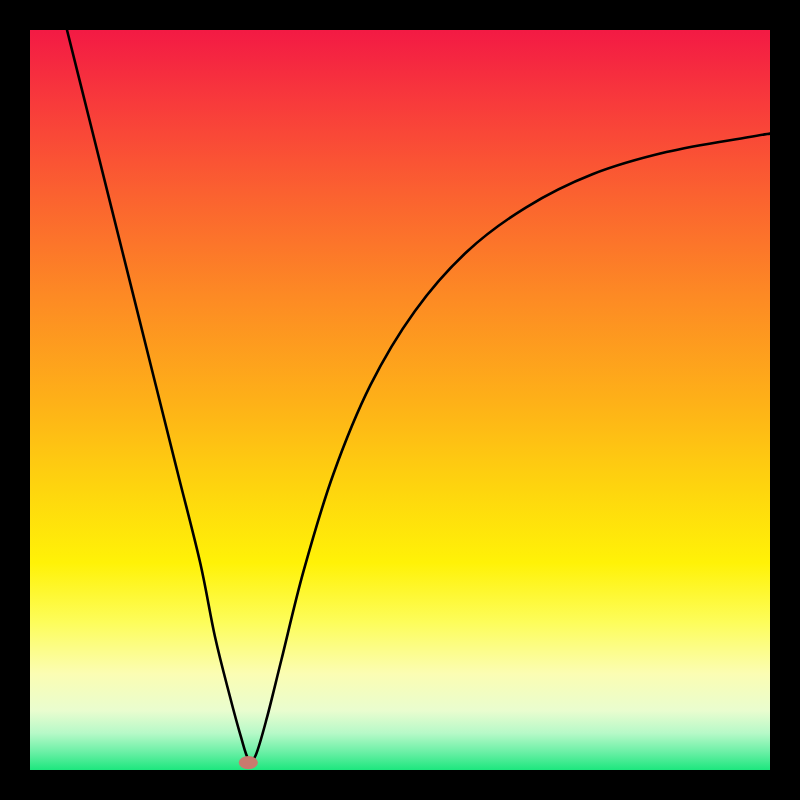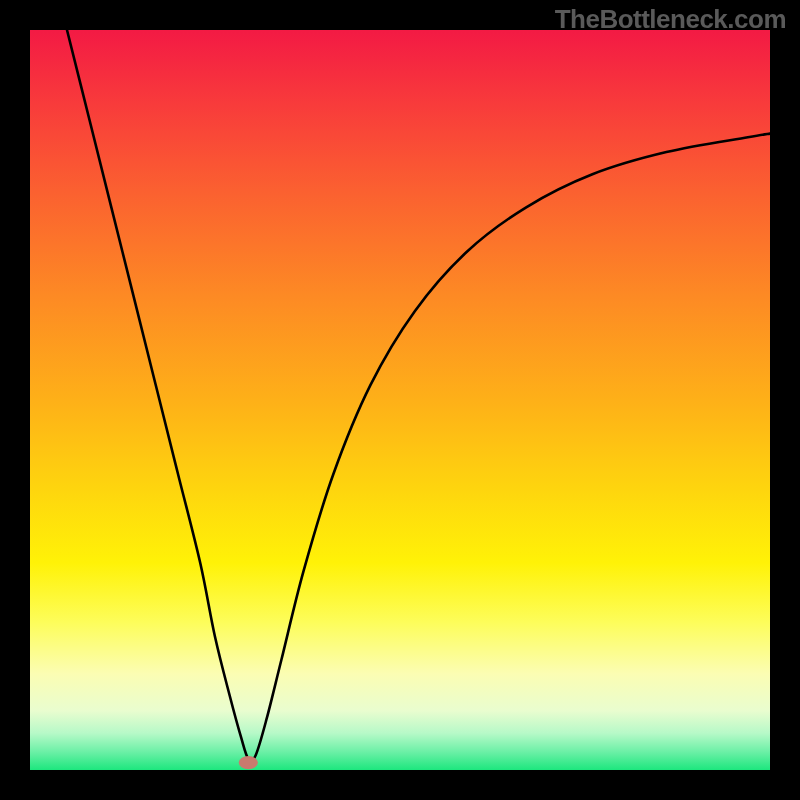--- a/index.html
+++ b/index.html
@@ -47,21 +47,20 @@
     position: absolute;
     left: 0; top: 0;
     width: 740px; height: 740px;
     overflow: visible;
   }
 </style>
 </head>
 <body>
 
 <div class="frame">
-  <div class="watermark">TheBottleneck.com</div>
 
   <div class="plot">
     <svg class="curve" viewBox="0 0 740 740" preserveAspectRatio="none">
       <path id="curve-path" fill="none" stroke="#000" stroke-width="2.6" stroke-linejoin="round" stroke-linecap="round" d="M 37 0 C 40.7 14.799999999999992, 51.800000000000004 59.199999999999946, 59.2 88.79999999999995 C 66.60000000000001 118.39999999999996, 74 148.00000000000003, 81.4 177.60000000000002 C 88.80000000000001 207.20000000000002, 96.2 236.79999999999998, 103.60000000000001 266.4 C 111.00000000000001 296, 118.4 325.59999999999997, 125.80000000000001 355.2 C 133.20000000000002 384.8, 140.6 414.4, 148 444 C 155.4 473.6, 164.03333333333336 505.66666666666663, 170.20000000000002 532.8 C 176.36666666666667 559.9333333333333, 180.06666666666666 584.5999999999999, 185 606.8 C 189.93333333333334 629, 195.48333333333335 649.35, 199.8 666 C 204.11666666666667 682.65, 207.81666666666666 696.2166666666667, 210.89999999999998 706.7 C 213.9833333333333 717.1833333333334, 215.83333333333331 725.8166666666666, 218.29999999999998 728.9 C 220.76666666666665 731.9833333333333, 222.61666666666665 731.9833333333333, 225.7 725.2 C 228.78333333333333 718.4166666666667, 232.48333333333335 704.2333333333333, 236.8 688.2 C 241.11666666666667 672.1666666666667, 245.43333333333337 653.6666666666666, 251.60000000000002 629 C 257.7666666666667 604.3333333333334, 265.1666666666667 571.0333333333334, 273.8 540.2 C 282.43333333333334 509.36666666666673, 292.29999999999995 474.83333333333337, 303.4 444 C 314.5 413.16666666666663, 326.83333333333337 382.3333333333333, 340.40000000000003 355.2 C 353.9666666666667 328.06666666666666, 368.7666666666667 303.4, 384.8 281.2 C 400.8333333333333 259, 418.09999999999997 239.26666666666665, 436.59999999999997 222 C 455.09999999999997 204.73333333333335, 474.83333333333337 190.55000000000004, 495.8 177.60000000000002 C 516.7666666666667 164.65, 538.9666666666667 153.54999999999995, 562.4 144.29999999999995 C 585.8333333333333 135.04999999999995, 610.5 128.26666666666668, 636.4 122.10000000000002 C 662.3 115.93333333333338, 700.5333333333333 110.3833333333334, 717.8 107.30000000000007 C 735.0666666666666 104.21666666666674, 736.3 104.2166666666667, 740 103.60000000000002"></path>
       <ellipse id="marker-dot" fill="#c97a6e" cx="218.29999999999998" cy="732.6" rx="9.620000000000001" ry="6.660000000000001"></ellipse>
     </svg>
   </div>
 </div>
 
 </body></html>

